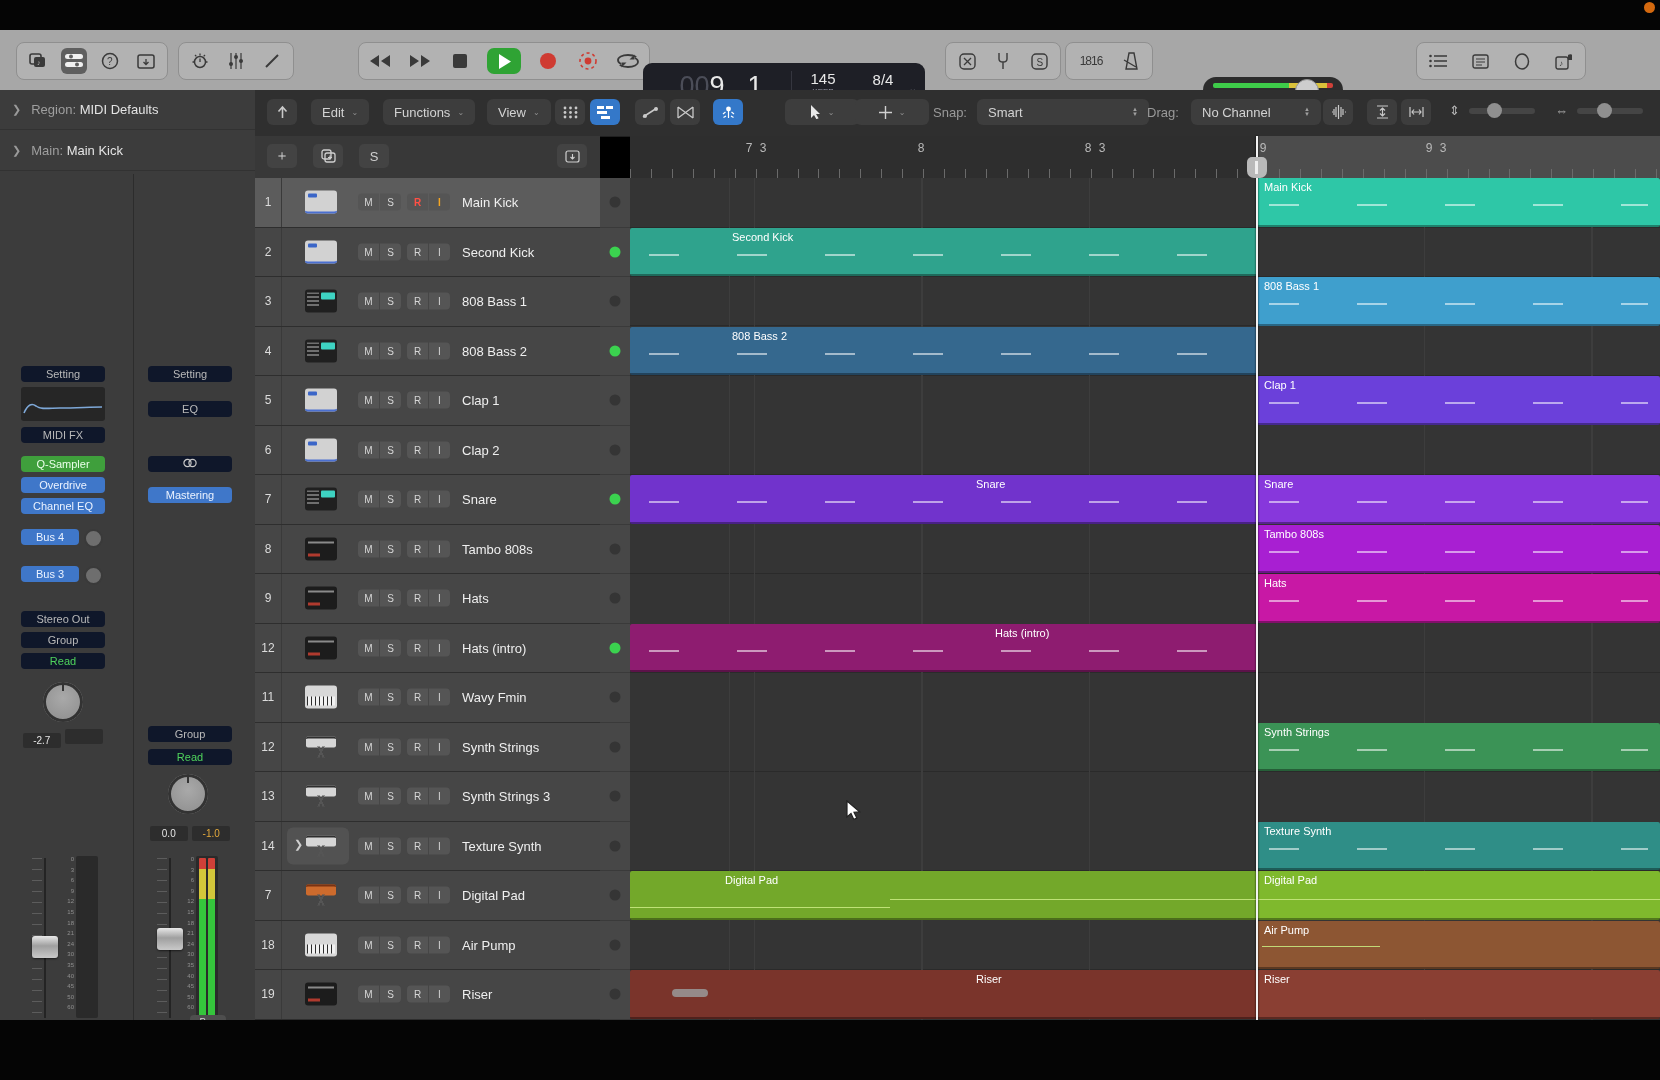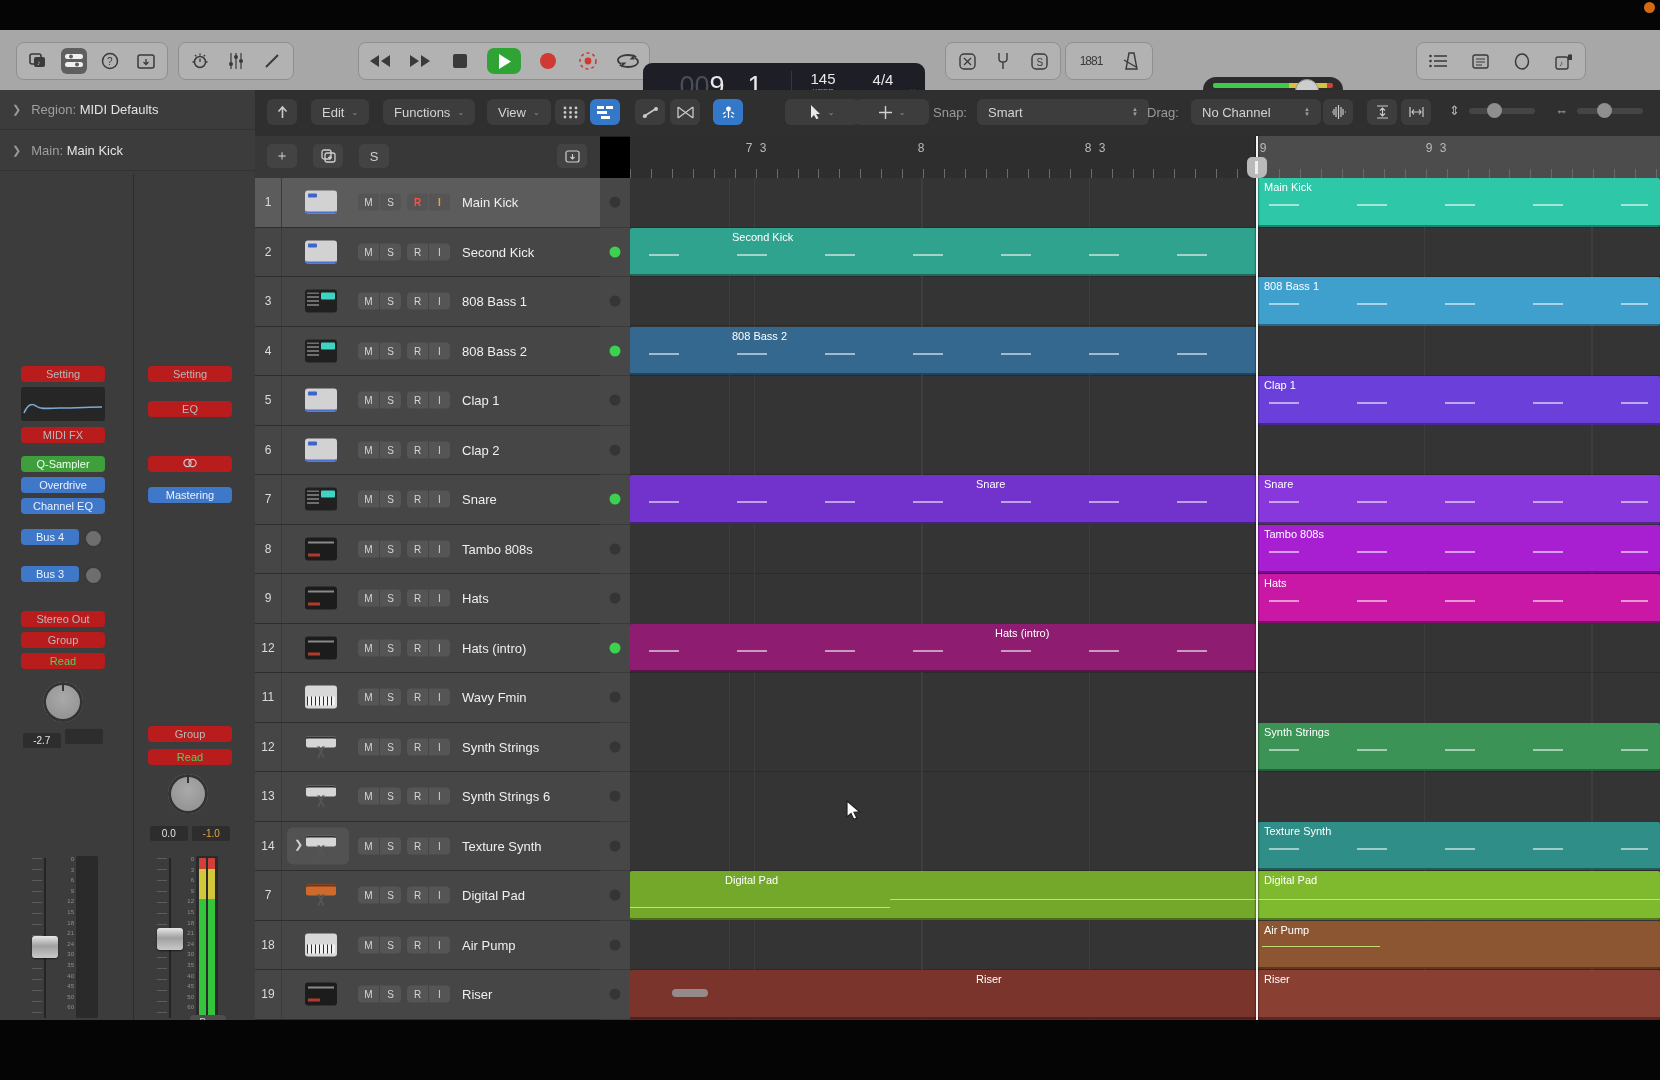--- a/index.html
+++ b/index.html
@@ -34,21 +34,21 @@
   #inspector{left:0;top:90px;width:255px;height:930px;background:#3c3c3c;border-right:2px solid #232323;}
   .insrow{position:absolute;left:0;width:255px;height:40px;border-bottom:1px solid #323232;color:#cfcfcf;
           font-size:13px;display:flex;align-items:center;gap:10px;padding-left:12px;box-sizing:border-box;}
   .insrow .chev{color:#9a9a9a;font-size:11px;}
   .insrow .k{color:#9f9f9f;}
   .strip{position:absolute;width:90px;}
   .cbtn{position:relative;margin:0 auto 5px auto;height:16px;border-radius:4px;background:#4c4c4c;color:#cfcfcf;
         font-size:11px;line-height:16px;text-align:center;width:84px;}
   .cbtn.green{background:#3f9f3c;color:#eaffea;}
   .cbtn.blue{background:#3f77c9;color:#eaf2ff;}
-  .cbtn.ghost{background:#b91c1c;color:#b9b9b9;}
+  .cbtn.ghost{background:#0f172a;color:#b9b9b9;}
   .eqthumb{width:84px;height:34px;margin:0 auto 6px auto;background:#262626;border-radius:3px;position:relative;overflow:hidden;}
   .eqthumb svg{position:absolute;left:0;top:0;}
   .knob{width:40px;height:40px;border-radius:50%;background:radial-gradient(circle at 50% 40%,#a9a9a9,#8a8a8a);
         margin:0 auto;position:relative;box-shadow:0 0 0 3px #333 inset;}
   .knob:after{content:"";position:absolute;left:50%;top:2px;width:2px;height:7px;background:#333;transform:translateX(-50%);}
   .valbox{display:inline-block;width:38px;height:15px;background:#2d2d2d;border-radius:2px;color:#e4e4e4;
           font-size:10px;line-height:15px;text-align:center;}
   .valbox.orange{color:#e3a93c;}
   .fader{position:absolute;width:14px;}
   .fader .track{position:absolute;left:6px;top:0;width:2px;height:160px;background:#242424;}
@@ -260,21 +260,21 @@
         <span class="big">1</span>
         <div class="lab">BEAT</div>
       </div>
       <div class="abs" style="left:148px;top:8px;width:1px;height:36px;background:#35363f;"></div>
       <div class="lcdcol" style="left:150px;top:7px;width:60px;">
         <div class="mid">145</div>
         <div class="sm">KEEP</div>
         <div class="lab">TEMPO</div>
       </div>
       <div class="lcdcol" style="left:212px;top:8px;width:56px;">
-        <div class="mid">4/4</div>
+        <div class="mid">8/4</div>
         <div class="mid" style="font-size:13px;">Fmin</div>
       </div>
       <div class="abs" style="right:8px;top:20px;color:#8c8e99;font-size:10px;">⌄</div>
     </div>
 
     <div class="tbgroup" style="left:945px;">
       <span class="tbtn">
         <svg width="17" height="17" viewBox="0 0 17 17">
             <rect x="1" y="1" width="15" height="15" rx="4" fill="none" stroke="currentColor" stroke-width="1.4"></rect>
             <path d="M5 5l7 7M12 5l-7 7" stroke="currentColor" stroke-width="1.3"></path>
@@ -288,21 +288,21 @@
       <span class="tbtn">
         <svg width="17" height="17" viewBox="0 0 17 17">
             <rect x="1" y="1" width="15" height="15" rx="4" fill="none" stroke="currentColor" stroke-width="1.4"></rect>
             <text x="5.5" y="12.5" font-size="10" fill="currentColor">S</text>
           </svg>
       </span>
     </div>
 
     <div class="tbgroup" style="left:1065px;">
       <span class="tbtn" style="width:34px;font-size:12px;letter-spacing:-1px;">
-          <span>1881</span>
+          <span>1816</span>
         </span>
       <span class="tbtn">
         <svg width="17" height="18" viewBox="0 0 17 18">
             <path d="M6 1h5l3 16H3zM1 8l12 7" stroke="currentColor" stroke-width="1.4" fill="none"></path>
           </svg>
       </span>
     </div>
 
     <div id="mastervol" class="abs">
       <div class="volbar" style="top:6px;"></div>
@@ -774,21 +774,21 @@
           <div class="legs"></div>
         </div>
         <div class="msri" style="left: 103px;">
           <span class="b">M</span>
           <span class="b">S</span>
         </div>
         <div class="msri" style="left: 152px;">
           <span class="b">R</span>
           <span class="b">I</span>
         </div>
-        <div class="tname">Synth Strings 6</div>
+        <div class="tname">Synth Strings 3</div>
       </div>
       <div class="trow" style="top: 821.5px; height: 49.5px;">
         <div class="tnum">14</div>
         <div class="disclose">
           <span class="ch">❯</span>
         </div>
         <div class="ticon keys-stand">
           <div class="kb"></div>
           <div class="legs"></div>
         </div>

